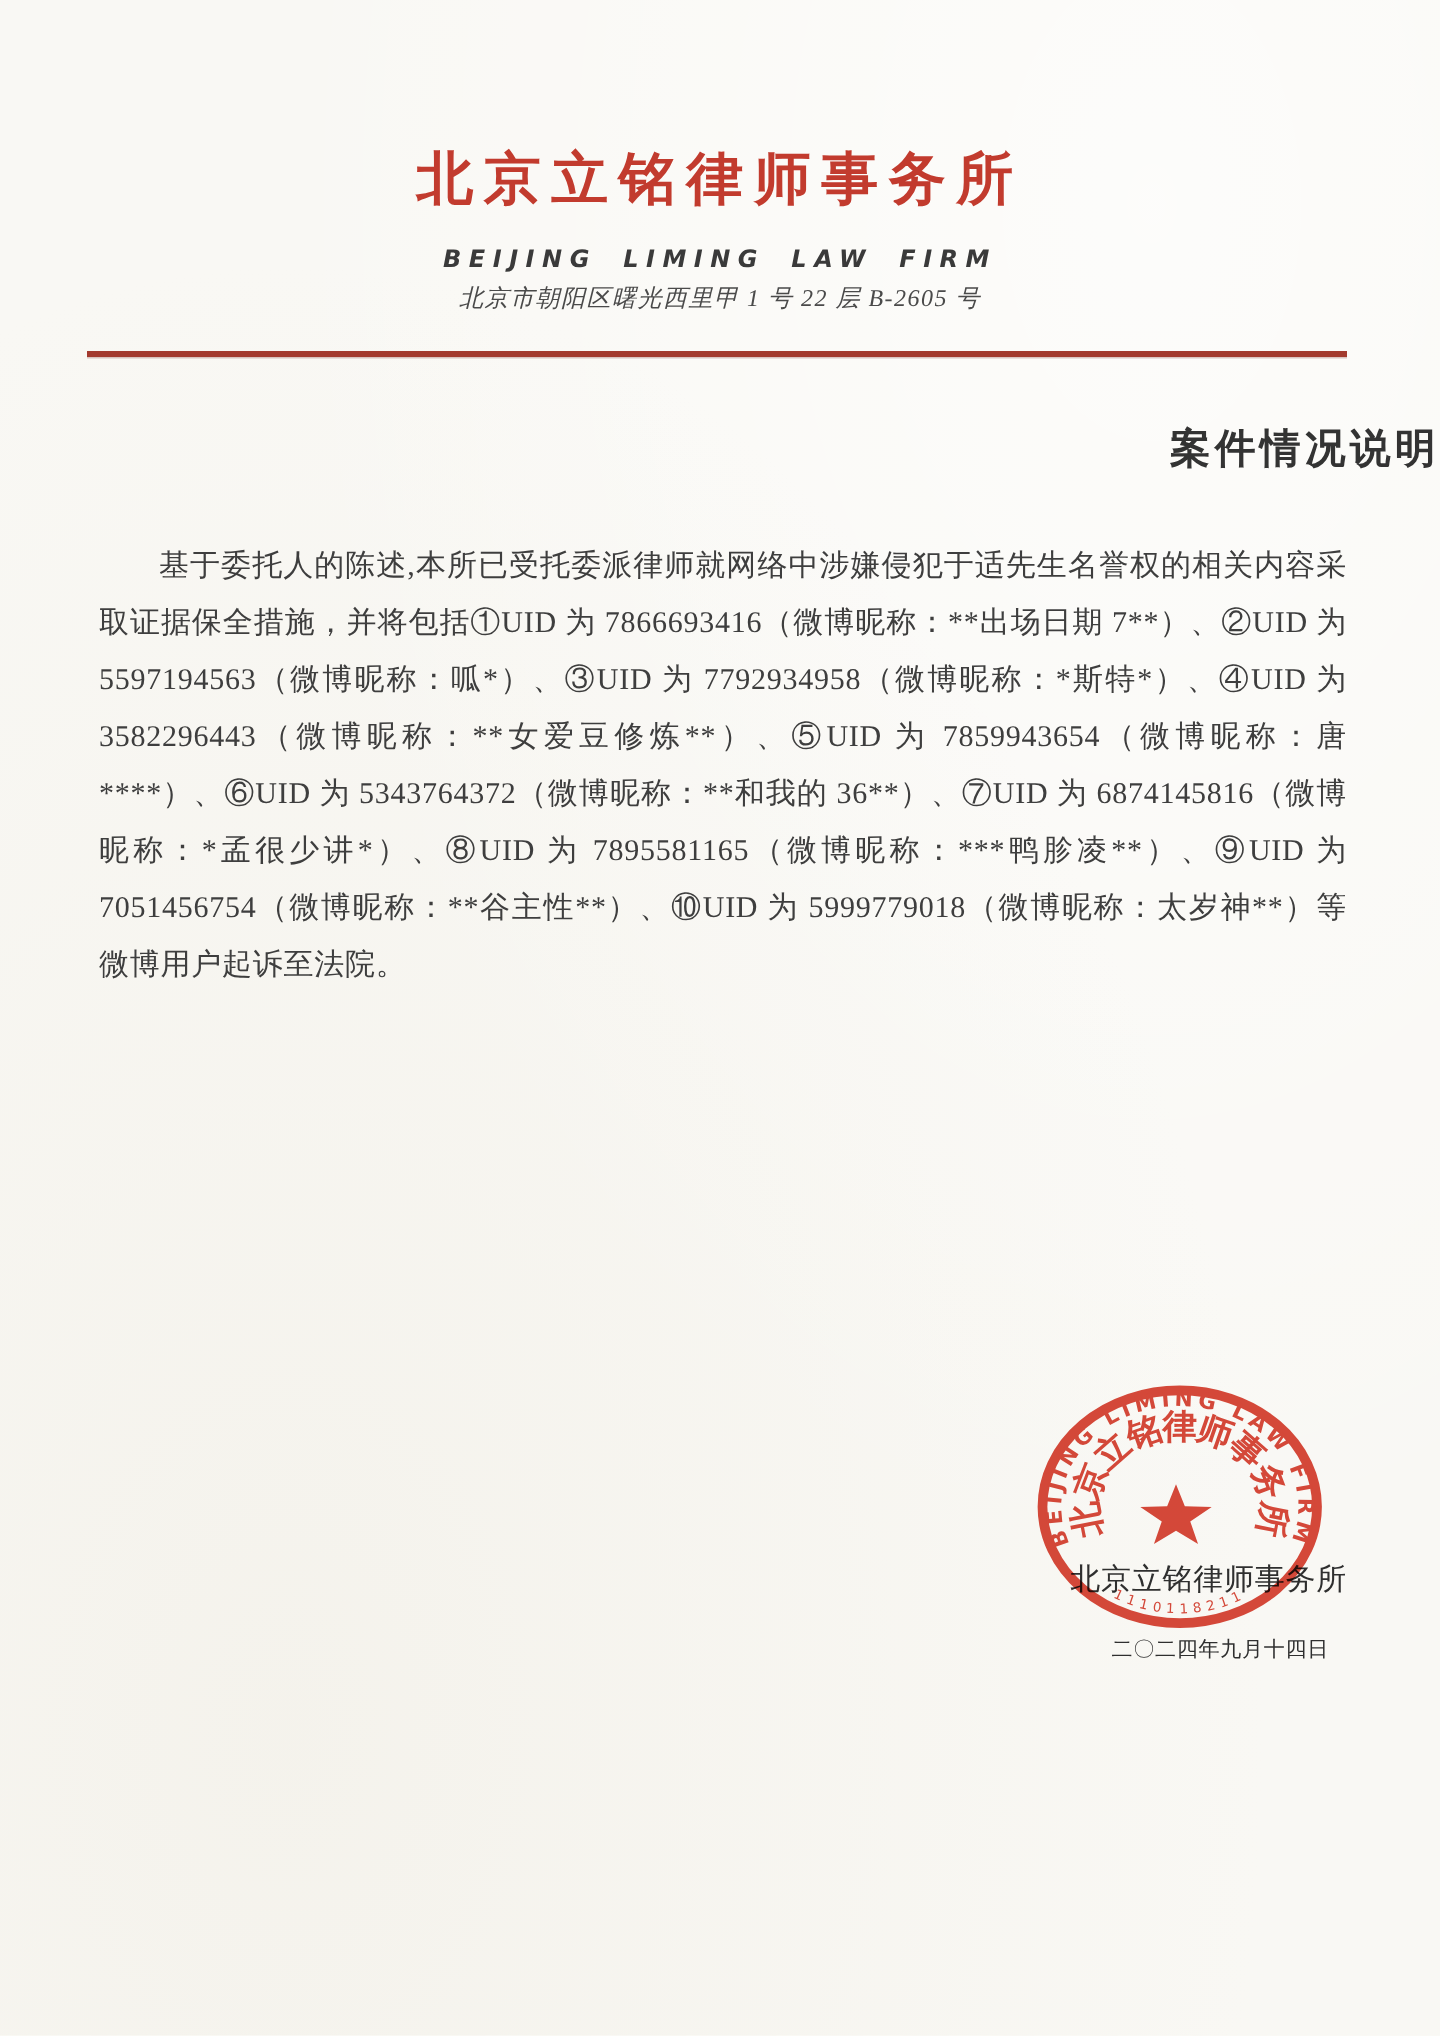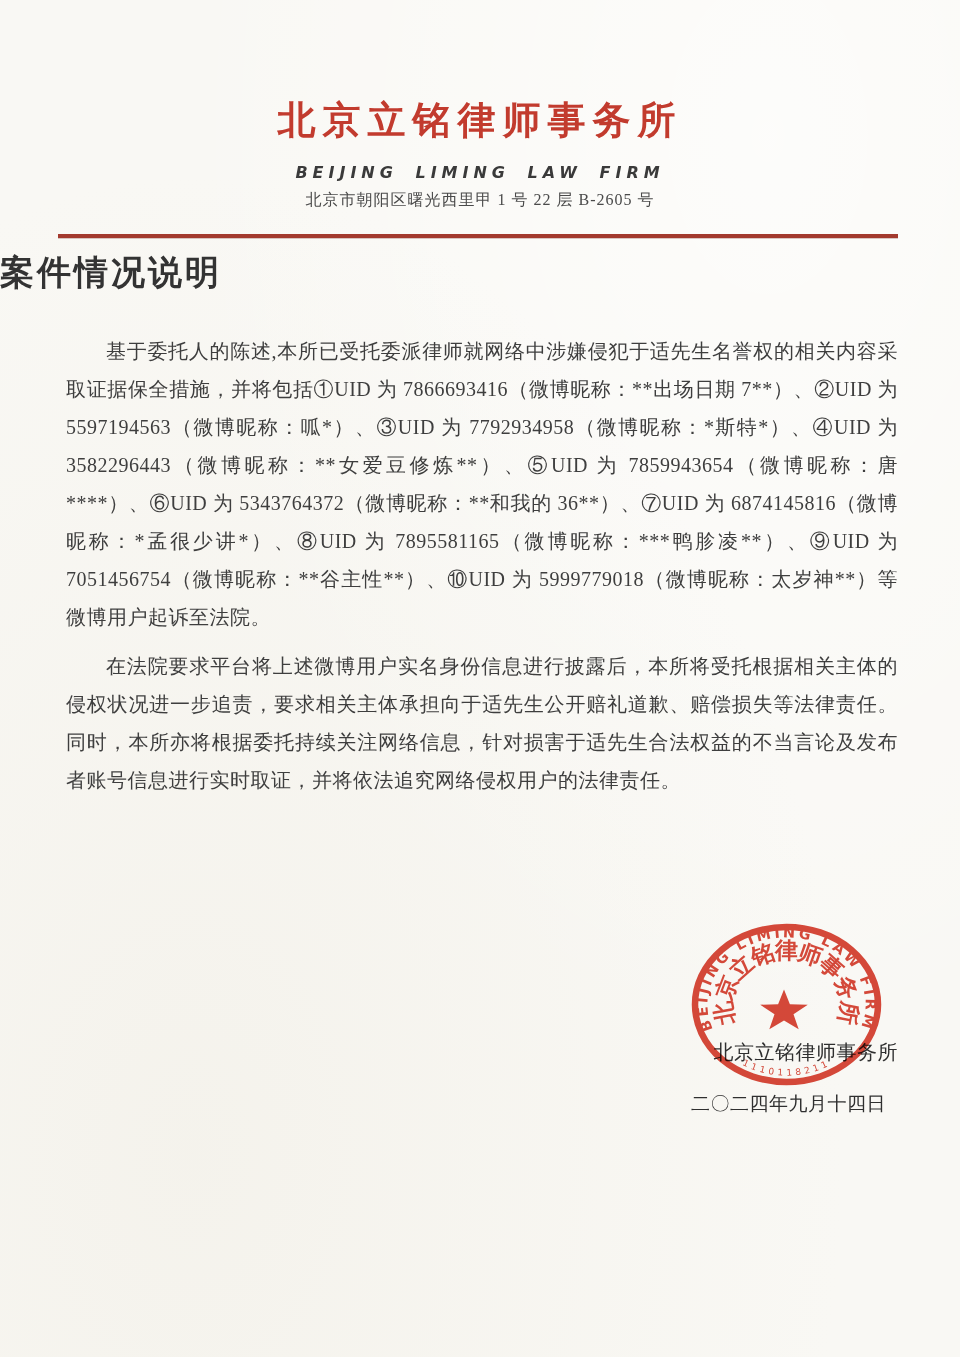--- a/index.html
+++ b/index.html
@@ -26,47 +26,48 @@
   .firm-en{
     margin-top:24px;
     font-size:16px; line-height:17px; font-style:italic; font-weight:600;
     letter-spacing:5px; word-spacing:7px; color:#3a3a3a;
     font-family:"DejaVu Sans", sans-serif;
   }
   .firm-addr{
     margin-top:10px;
     font-size:16px; line-height:17px; color:#4a4a4a;
     letter-spacing:1px;
+    font-style:italic;
   }
   .rule{
     margin:26px 62px 0 58px;
     height:3.5px; background:#a33a2e;
     box-shadow:0 1px 0 rgba(120,40,30,.25);
   }
   .doc-title{
-    margin:20px 0 0 0;
-    text-align:left;
-    font-size:34px; line-height:30px; font-weight:bold;
+    margin:46px 0 0 0;
+    text-align:right;
+    font-size:27px; line-height:30px; font-weight:bold;
     letter-spacing:3px; color:#333;
   }
   .body{
     margin:44px 62px 0 66px;
     font-size:20px; line-height:38px;
     color:#3e3e3e;
     text-align:justify;
     letter-spacing:.5px;
   }
   .body p{ margin:0 0 11px 0; text-indent:2em; }
   .sig-firm{
     position:absolute; top:1039px; right:62px;
     font-size:20px; letter-spacing:.5px; color:#2f2f2f;
   }
   .sig-date{
     position:absolute; top:1091px; right:74px;
-    font-size:19px; letter-spacing:.5px; color:#2f2f2f;
+    font-size:14px; letter-spacing:.5px; color:#2f2f2f;
   }
   .stamp{
     position:absolute; left:688px; top:921px;
     width:197px; height:167px;
     mix-blend-mode:multiply;
     opacity:.92;
   }
   .stamp text{ font-family:"Liberation Serif", serif; }
   .stamp .en-arc{ font-family:"DejaVu Sans", sans-serif; font-weight:bold; }
   .stamp .serial-arc{ font-family:"DejaVu Sans", sans-serif; }
@@ -81,21 +82,20 @@
     <div class="firm-en">BEIJING LIMING LAW FIRM</div>
     <div class="firm-addr">北京市朝阳区曙光西里甲 1 号 22 层 B-2605 号</div>
   </header>
 
   <div class="rule"></div>
 
   <h2 class="doc-title">案件情况说明</h2>
 
   <main class="body">
     <p>基于委托人的陈述,本所已受托委派律师就网络中涉嫌侵犯于适先生名誉权的相关内容采取证据保全措施，并将包括①UID 为 7866693416（微博昵称：**出场日期 7**）、②UID 为 5597194563（微博昵称：呱*）、③UID 为 7792934958（微博昵称：*斯特*）、④UID 为 3582296443（微博昵称：**女爱豆修炼**）、⑤UID 为 7859943654（微博昵称：唐****）、⑥UID 为 5343764372（微博昵称：**和我的 36**）、⑦UID 为 6874145816（微博昵称：*孟很少讲*）、⑧UID 为 7895581165（微博昵称：***鸭胗凌**）、⑨UID 为 7051456754（微博昵称：**谷主性**）、⑩UID 为 5999779018（微博昵称：太岁神**）等微博用户起诉至法院。</p>
-    <p>在法院要求平台将上述微博用户实名身份信息进行披露后，本所将受托根据相关主体的侵权状况进一步追责，要求相关主体承担向于适先生公开赔礼道歉、赔偿损失等法律责任。同时，本所亦将根据委托持续关注网络信息，针对损害于适先生合法权益的不当言论及发布者账号信息进行实时取证，并将依法追究网络侵权用户的法律责任。</p>
   </main>
 
   <div class="sig-firm">北京立铭律师事务所</div>
   <div class="sig-date">二〇二四年九月十四日</div>
 
   <svg class="stamp" viewBox="0 0 197 167" xmlns="http://www.w3.org/2000/svg" aria-hidden="true">
     <defs>
       <path id="enArc" d="M 24.3 106.4 A 79 67 0 1 1 172.7 106.4" fill="none"></path>
       <path id="cnArc" d="M 48.7 103 A 55 46 0 1 1 148.3 103" fill="none"></path>
       <path id="serialArc" d="M 50.3 141.7 A 84 71 0 0 0 146.7 141.7" fill="none"></path>

